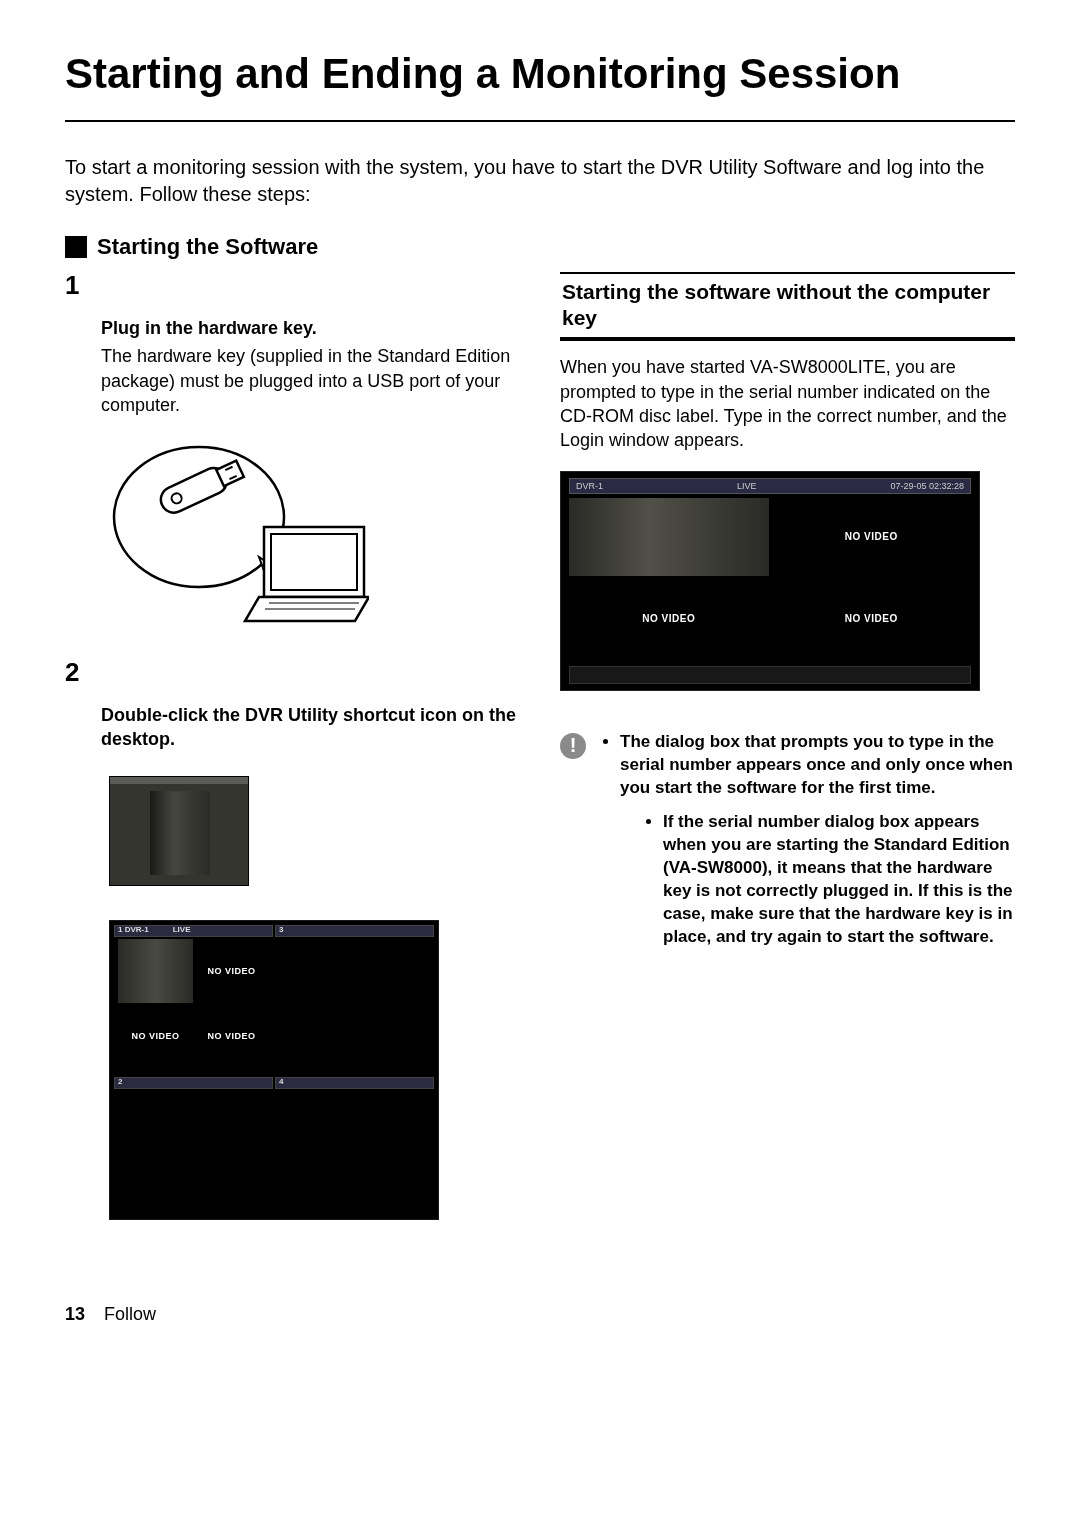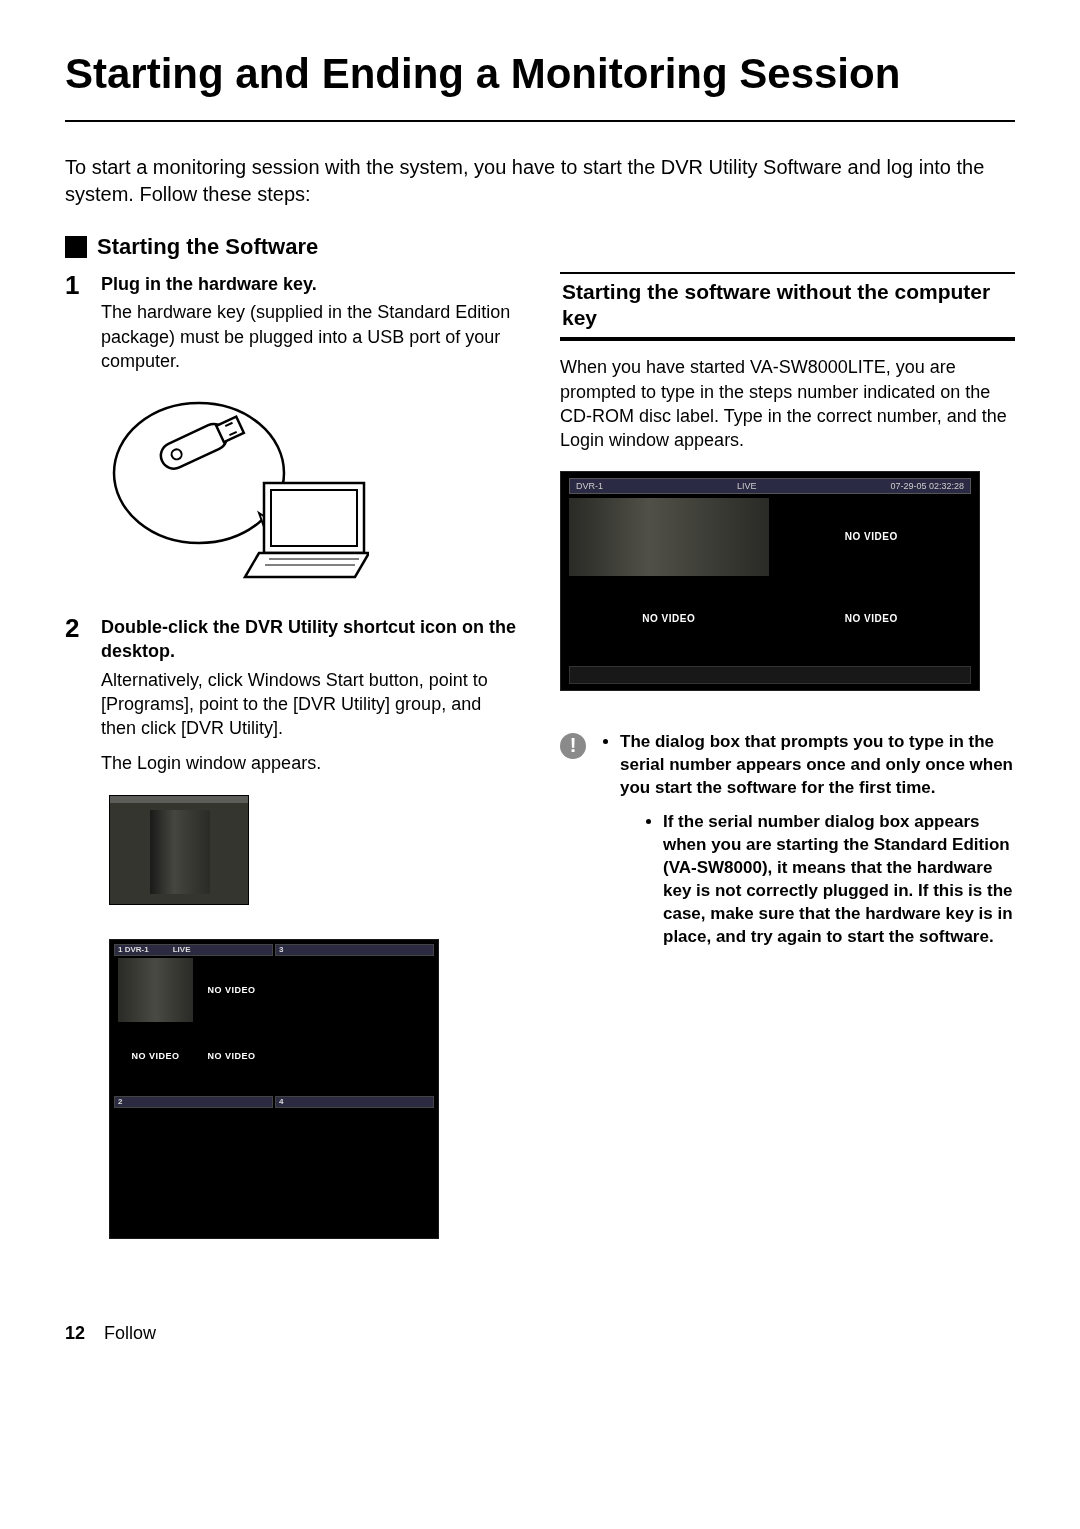--- a/index.html
+++ b/index.html
@@ -50,21 +50,21 @@
     display: flex;
     gap: 14px;
     margin-bottom: 20px;
   }
   .step-num {
     font-size: 26px;
     font-weight: bold;
     line-height: 1;
     min-width: 22px;
   }
-  .step-body { flex: 1; }
+  .step-body { flex: 1; margin-top: 44px; }
   .step-head {
     font-weight: bold;
     font-size: 18px;
     margin-bottom: 4px;
   }
   .step-text { font-size: 18px; }
   .step-text p + p { margin-top: 10px; }
   .illus {
     margin: 14px 0 22px 44px;
   }
@@ -251,24 +251,20 @@
         <path d="M150 160 L260 160 L246 184 L136 184 Z" fill="#fff" stroke="#000" stroke-width="2.5"></path>
         <line x1="160" y1="166" x2="250" y2="166" stroke="#000" stroke-width="1"></line>
         <line x1="156" y1="172" x2="246" y2="172" stroke="#000" stroke-width="1"></line>
       </svg>
     </div>
 
     <div class="step">
       <div class="step-num">2</div>
       <div class="step-body">
         <div class="step-head">Double-click the DVR Utility shortcut icon on the desktop.</div>
-        <div class="step-text">
-          <p>Alternatively, click Windows Start button, point to [Programs], point to the [DVR Utility] group, and then click [DVR Utility].</p>
-          <p>The Login window appears.</p>
-        </div>
       </div>
     </div>
 
     <div class="illus">
       <div class="login-thumb"></div>
 
       <div class="quad-panel">
         <div class="quad-top">
           <div>
             <div class="bar">
@@ -296,21 +292,21 @@
         </div>
       </div>
     </div>
 
   </div>
 
   <div class="col">
 
     <div class="sidebox-heading">Starting the software without the computer key</div>
     <div class="side-text">
-      <p>When you have started VA-SW8000LITE, you are prompted to type in the steps number indicated on the CD-ROM disc label. Type in the correct number, and the Login window appears.</p>
+      <p>When you have started VA-SW8000LITE, you are prompted to type in the serial number indicated on the CD-ROM disc label. Type in the correct number, and the Login window appears.</p>
     </div>
 
     <div class="screenshot-big">
       <div class="sb-bar">
         <span>DVR-1</span>
         <span>LIVE</span>
         <span>07-29-05  02:32:28</span>
       </div>
       <div class="sb-grid">
         <div class="camera"></div>
@@ -326,15 +322,15 @@
       <ul class="alert-list">
         <li>The dialog box that prompts you to type in the serial number appears once and only once when you start the software for the first time.</li>
         <li>If the serial number dialog box appears when you are starting the Standard Edition (VA-SW8000), it means that the hardware key is not correctly plugged in. If this is the case, make sure that the hardware key is in place, and try again to start the software.</li>
       </ul>
     </div>
 
   </div>
 </div>
 
 <div class="page-footer">
-  <span class="pnum">12</span>
+  <span class="pnum">13</span>
   <span>Follow</span>
 </div>
 
 </body></html>

